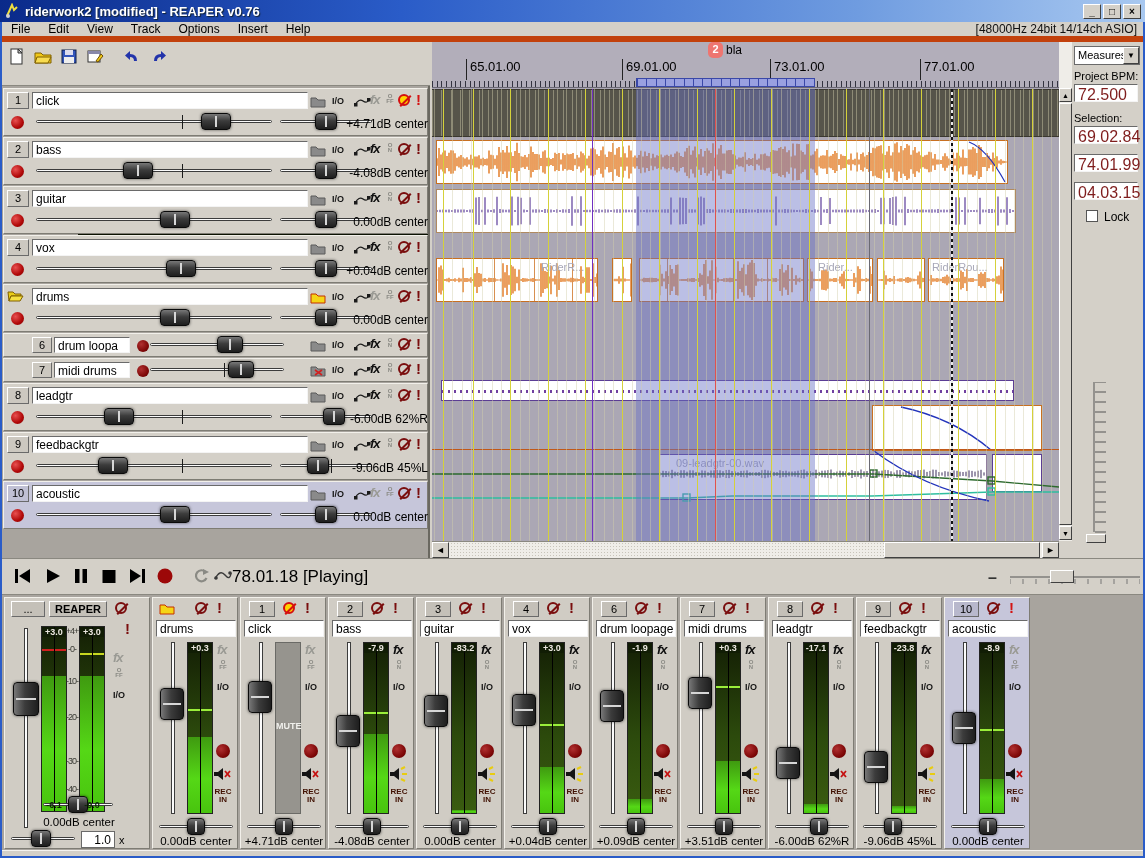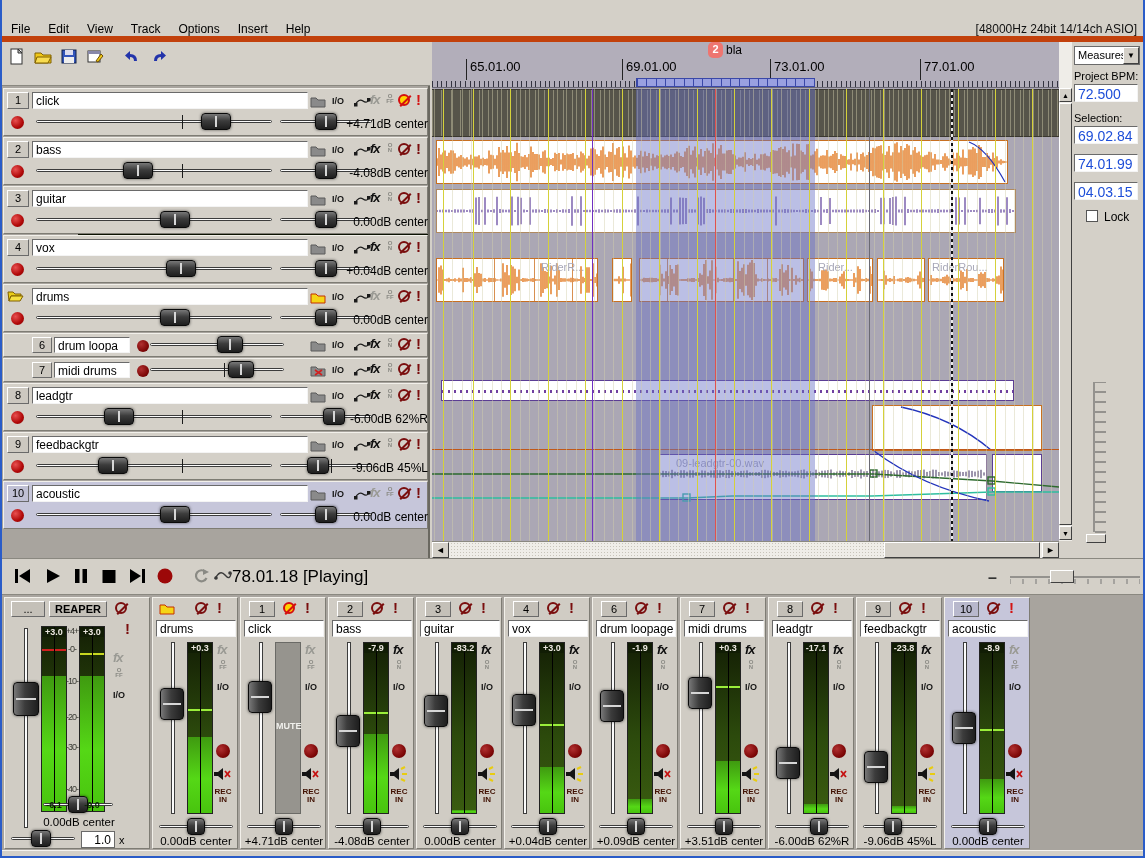--- a/index.html
+++ b/index.html
@@ -64,21 +64,21 @@
 .playcursor{position:absolute;top:0;width:2px;height:461px;background:repeating-linear-gradient(180deg,#111 0 3px,#e8e8e8 3px 6px)}
 #clicklane{background:#56544a;background-image:repeating-linear-gradient(90deg,#8d8a76 0 1px,transparent 1px 9.33px);border-top:1px solid #3a382f;border-bottom:1px solid #3a382f}
 #seloverlay{position:absolute;top:0;height:461px;background:rgba(104,112,198,.45);pointer-events:none}
 
 #hscroll{position:absolute;left:0;top:499px;width:627px;height:17px;background:#efede8;background-image:radial-gradient(#c8c4ba 1px,transparent 1px);background-size:3px 3px;border-top:1px solid #8a8880}
 .sbtn{position:absolute;width:17px;height:16px;background:#d4d0c8;border:1px solid;border-color:#fff #404040 #404040 #fff;font-size:9px;text-align:center;line-height:14px;color:#000}
 .sthumb{position:absolute;background:#d4d0c8;border:1px solid;border-color:#fff #404040 #404040 #fff}
 #vscroll{position:absolute;left:1057px;top:42px;width:13px;height:499px;background:#efede8}
 
 #sidebar{position:absolute;left:1070px;top:42px;width:71px;height:516px;background:#d4d0c8;font-size:11px}
-.sideinput{position:absolute;left:2px;width:64px;height:18px;background:#fff;border:1px solid;border-color:#6a6a6a #f4f4f4 #f4f4f4 #6a6a6a;font-size:14px;padding:1px 3px;color:#1d4ed8}
+.sideinput{position:absolute;left:2px;width:64px;height:18px;background:#fff;border:1px solid;border-color:#6a6a6a #f4f4f4 #f4f4f4 #6a6a6a;font-size:16px;padding:1px 3px;color:#7f1d1d}
 .sidelabel{position:absolute;left:2px;font-size:11px;color:#000}
 #dropdown{position:absolute;left:2px;top:4px;width:66px;height:19px;background:#fff;border:1px solid #6a6a6a;font-size:11px;line-height:17px;padding-left:3px}
 #dropbtn{position:absolute;right:0;top:0;width:16px;height:17px;background:#d4d0c8;border:1px solid;border-color:#fff #404040 #404040 #fff;text-align:center;font-size:8px;line-height:15px}
 #lockbox{position:absolute;left:14px;top:168px;width:12px;height:12px;background:#fff;border:1px solid #555}
 #vzoom{position:absolute;left:14px;top:340px;width:30px;height:170px}
 
 #transport{position:absolute;left:0;top:558px;width:1141px;height:37px;background:#d4d0c8;border-top:1px solid #8a8880;border-bottom:1px solid #8a8880}
 .tbtn{position:absolute;top:8px;width:24px;height:22px}
 #postext{position:absolute;left:230px;top:8px;font-size:17px;color:#000}
 #zoomminus{position:absolute;left:986px;top:10px;font-size:16px;color:#333;font-weight:bold}
@@ -100,20 +100,34 @@
 .scalecol{position:absolute;font-size:9px;color:#3a3a34;text-align:center}
 .ratebox{position:absolute;background:#fff;border:1px solid #6a6a6a;font-size:12px;padding:1px 3px;color:#000}
 #btmstrip{position:absolute;left:0;top:850px;width:1141px;height:6px;background:#d4d0c8;border-top:1px solid #f4f2ee}
 svg{display:block}
 </style>
 </head>
 <body>
 
 <div id="win">
 
+  <div id="titlebar">
+    <span>
+      <svg width="16" height="16">
+          <path d="M3 13 L8 2 L10 7 L13 4" stroke="#f0e040" stroke-width="2" fill="none"></path>
+          <circle cx="4" cy="13" r="2" fill="#d0d0d0"></circle>
+        </svg>
+    </span>
+    <span id="titletxt">riderwork2 [modified] - REAPER v0.76</span>
+    <span class="winbtns">
+      <span class="wbtn">_</span>
+      <span class="wbtn">□</span>
+      <span class="wbtn">×</span>
+    </span>
+  </div>
 
   <div id="menubar">
     <span id="menuitems" style="display: flex;">
         <span class="mitem">File</span>
         <span class="mitem">Edit</span>
         <span class="mitem">View</span>
         <span class="mitem">Track</span>
         <span class="mitem">Options</span>
         <span class="mitem">Insert</span>
         <span class="mitem">Help</span>
@@ -740,21 +754,21 @@
           <div class="meterfill" style="height: 135px;"></div>
           <div class="peaklbl">+3.0</div>
           <div class="minlbl">-9.0</div>
           <div class="peakline" style="top: 26px; background: rgb(200, 216, 32);"></div>
         </div>
         <div class="scalecol" style="left: 60px; top: 28px; width: 14px; height: 186px; position: absolute;">
           <div style="position: absolute; left: 0px; width: 14px; top: 0px; letter-spacing: -1px;">+4+</div>
           <div style="position: absolute; left: 0px; width: 14px; top: 18px; letter-spacing: -1px;">-0-</div>
           <div style="position: absolute; left: 0px; width: 14px; top: 50px; letter-spacing: -1px;">-10-</div>
           <div style="position: absolute; left: 0px; width: 14px; top: 86px; letter-spacing: -1px;">-20-</div>
-          <div style="position: absolute; left: 0px; width: 14px; top: 116px; letter-spacing: -1px;">-30-</div>
+          <div style="position: absolute; left: 0px; width: 14px; top: 130px; letter-spacing: -1px;">-30-</div>
           <div style="position: absolute; left: 0px; width: 14px; top: 158px; letter-spacing: -1px;">-40-</div>
         </div>
         <div class="fxtxt fxoff" style="left: 108px; top: 52px; position: absolute;">fx</div>
         <div class="vtext" style="left: 110px; top: 70px; position: absolute;">OFF</div>
         <div class="iotxt" style="left: 108px; top: 92px; position: absolute;">I/O</div>
         <div style="left: 38px; top: 198px; width: 70px; height: 18px; position: absolute;">
           <div class="htrack" style="left: 0px; top: 7px; width: 70px; height: 3px; position: absolute;"></div>
           <div class="hthumb" style="left: 25px; top: 0px; width: 20px; height: 17px; position: absolute;"></div>
         </div>
         <div class="mreadout" style="left: 18px; top: 218px; width: 112px; position: absolute;">0.00dB center</div>

